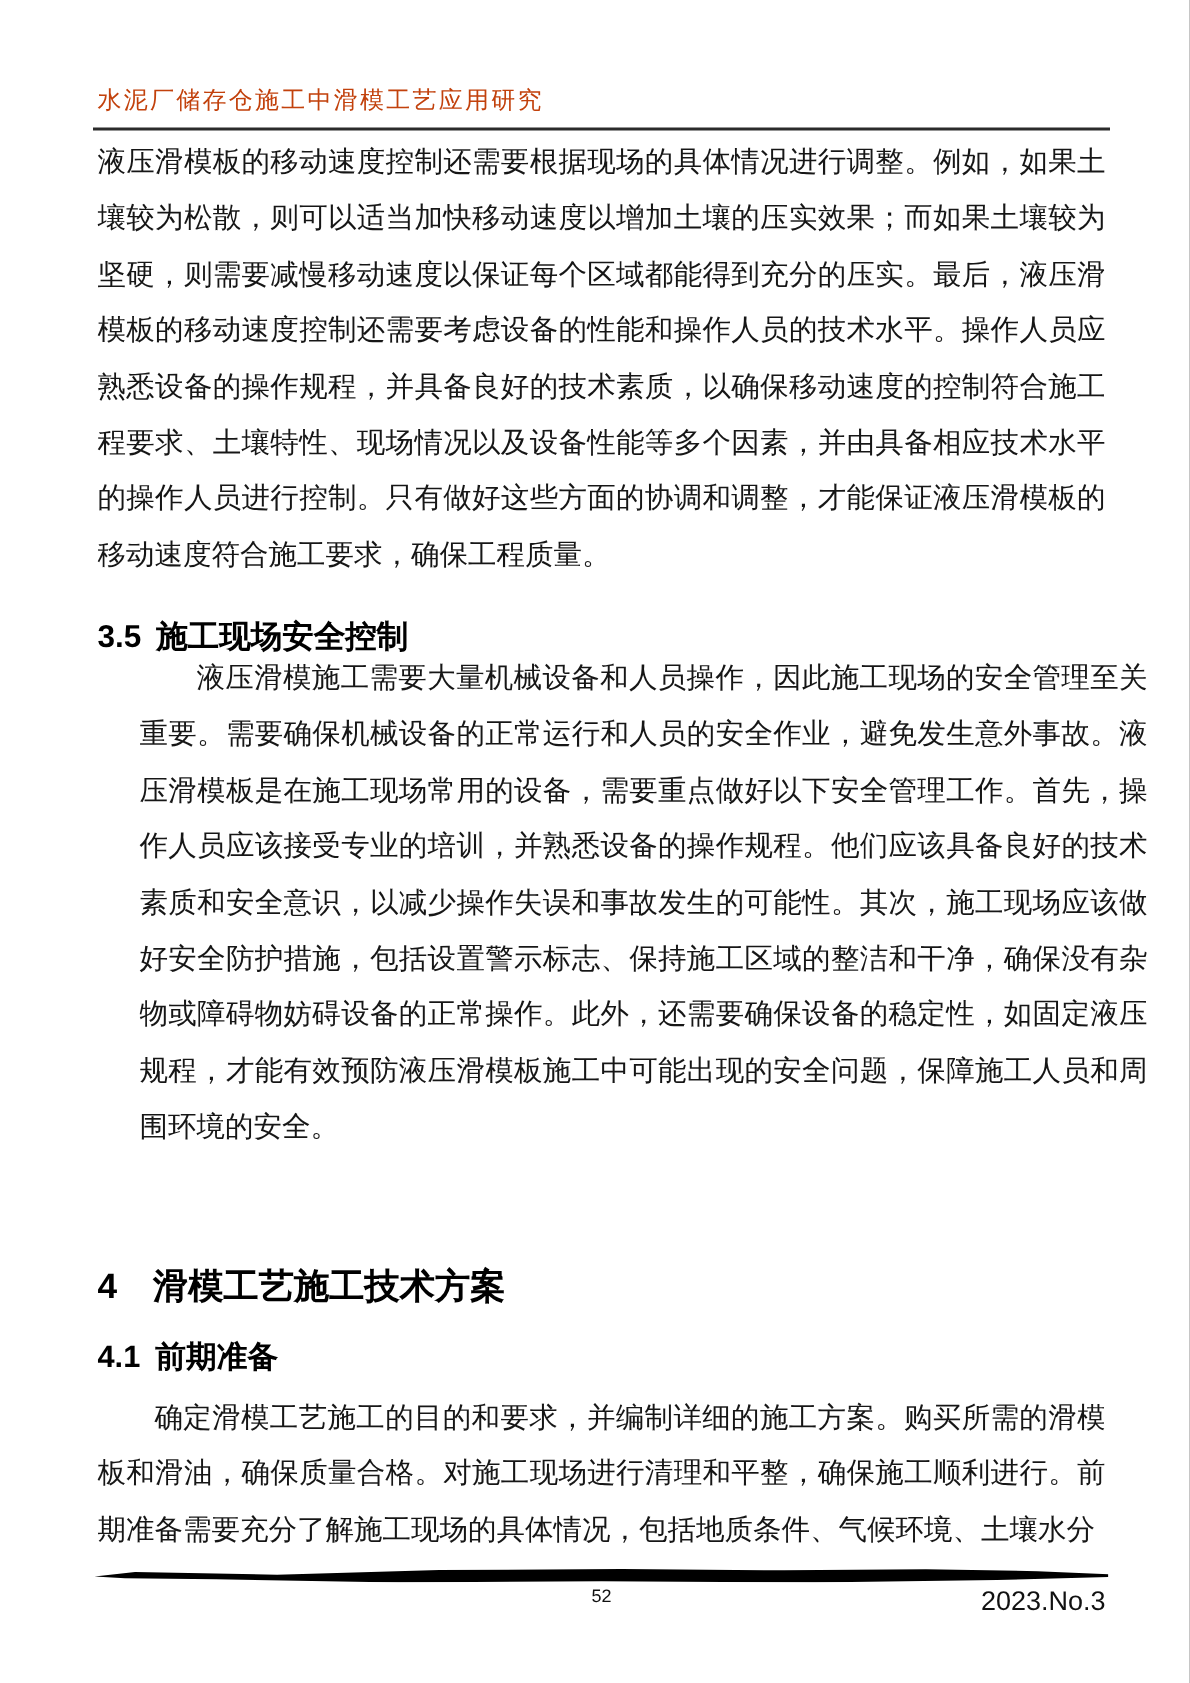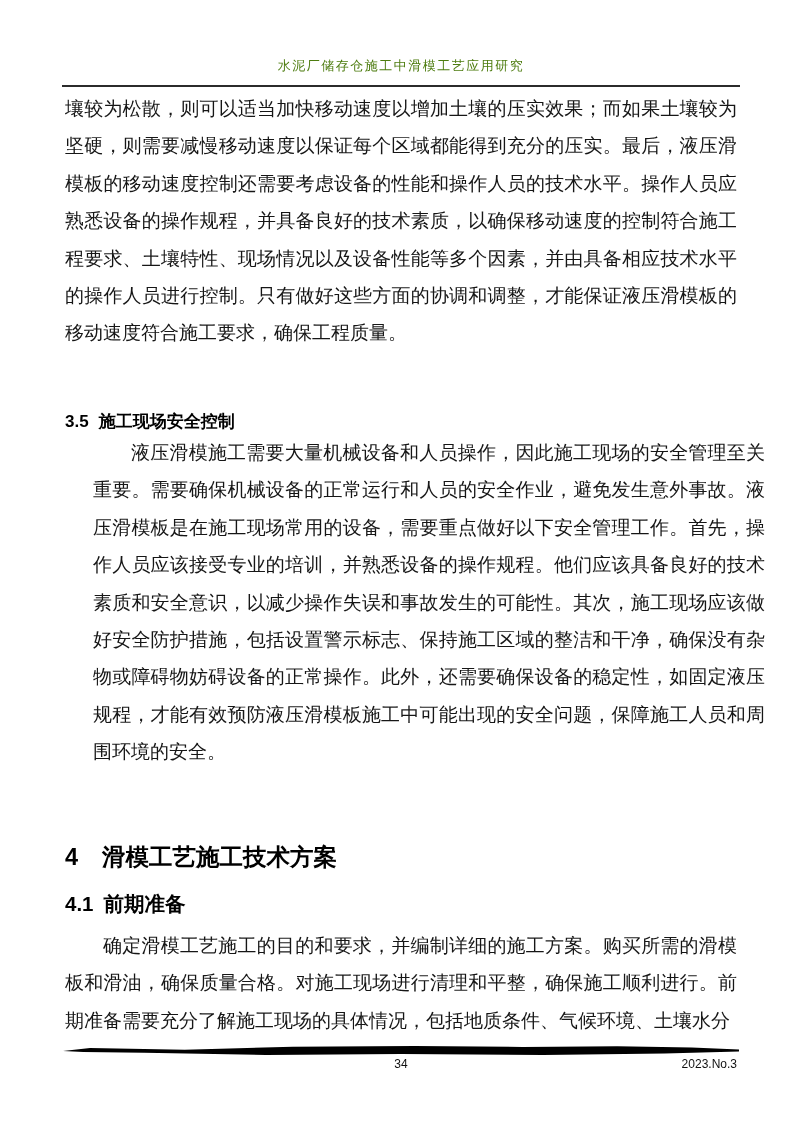--- a/index.html
+++ b/index.html
@@ -4,21 +4,21 @@
 <style>
   html,body{margin:0;padding:0;background:#9a9a9a;}
   .page{
     position:relative;width:793px;height:1122px;margin:0 auto;
     background:#ffffff;overflow:hidden;
     font-family:"Liberation Serif","DejaVu Serif",serif;color:#141414;
   }
   
   .running-title{
     position:absolute;top:57px;left:65px;width:672px;
-    text-align:center;font-size:13px;letter-spacing:1.5px;color:#4d7c0f;
+    text-align:left;font-size:16px;letter-spacing:1.5px;color:#c2410c;
   }
   .header-rule{
     position:absolute;top:85px;left:62px;width:678px;height:0;
     border-top:2px solid #2b2b2b;
   }
   
   .para{position:absolute;left:65px;width:672px;font-size:19px;color:#161616;}
   .line{
     height:37.4px;line-height:37.4px;overflow:hidden;
     text-align:justify;text-align-last:justify;
@@ -27,49 +27,50 @@
   .indent-first .line:first-child{text-indent:2em;}
   #p1{top:90px;}
   #p2{top:434px;margin-left:28px;}
   #p3{top:927px;}
   
   .heading{
     position:absolute;left:65px;color:#000;
     font-family:"Liberation Sans","DejaVu Sans",sans-serif;font-weight:700;
     white-space:nowrap;
   }
-  #h35{top:410px;font-size:17px;}
+  #h35{top:410px;font-size:21px;}
   #h41{top:890px;font-size:20.5px;}
   #h4{top:841px;font-size:23.5px;text-align:center;}
   #h35 .h-num,#h41 .h-num{margin-right:10px;}
   #h4 .h-num{margin-right:24px;}
   
   .footer-bar{
     position:absolute;top:1046px;left:63px;width:676px;height:9px;background:#000;
     clip-path:polygon(0 55%,4% 22%,18% 42%,34% 8%,52% 0,68% 10%,82% 2%,93% 16%,100% 38%,100% 60%,89% 82%,71% 100%,50% 90%,30% 100%,12% 76%,3% 68%);
   }
   .page-number{
     position:absolute;top:1057px;left:65px;width:672px;text-align:center;
     font-family:"Liberation Sans","DejaVu Sans",sans-serif;font-size:12px;color:#111;
   }
   .issue-label{
     position:absolute;top:1057px;right:56px;
-    font-family:"Liberation Sans","DejaVu Sans",sans-serif;font-size:12px;color:#111;margin-left:28px;
+    font-family:"Liberation Sans","DejaVu Sans",sans-serif;font-size:18px;color:#111;margin-left:28px;
   }
 </style>
 </head>
 <body>
 
 <div class="page">
 
   <div class="running-title">水泥厂储存仓施工中滑模工艺应用研究</div>
 
   <div class="header-rule"></div>
 
   <div class="para" id="p1">
+      <div class="line">液压滑模板的移动速度控制还需要根据现场的具体情况进行调整。例如，如果土</div>
       <div class="line">壤较为松散，则可以适当加快移动速度以增加土壤的压实效果；而如果土壤较为</div>
       <div class="line">坚硬，则需要减慢移动速度以保证每个区域都能得到充分的压实。最后，液压滑</div>
       <div class="line">模板的移动速度控制还需要考虑设备的性能和操作人员的技术水平。操作人员应</div>
       <div class="line">熟悉设备的操作规程，并具备良好的技术素质，以确保移动速度的控制符合施工</div>
       <div class="line">程要求、土壤特性、现场情况以及设备性能等多个因素，并由具备相应技术水平</div>
       <div class="line">的操作人员进行控制。只有做好这些方面的协调和调整，才能保证液压滑模板的</div>
       <div class="line last">移动速度符合施工要求，确保工程质量。</div>
     </div>
 
   <div class="heading" id="h35">
@@ -97,17 +98,17 @@
   </div>
 
   <div class="para indent-first" id="p3">
       <div class="line">确定滑模工艺施工的目的和要求，并编制详细的施工方案。购买所需的滑模</div>
       <div class="line">板和滑油，确保质量合格。对施工现场进行清理和平整，确保施工顺利进行。前</div>
       <div class="line last">期准备需要充分了解施工现场的具体情况，包括地质条件、气候环境、土壤水分</div>
     </div>
 
   <div class="footer-bar"></div>
 
-  <div class="page-number">34</div>
+  <div class="page-number">52</div>
 
   <div class="issue-label">2023.No.3</div>
 
 </div>
 
 </body></html>

